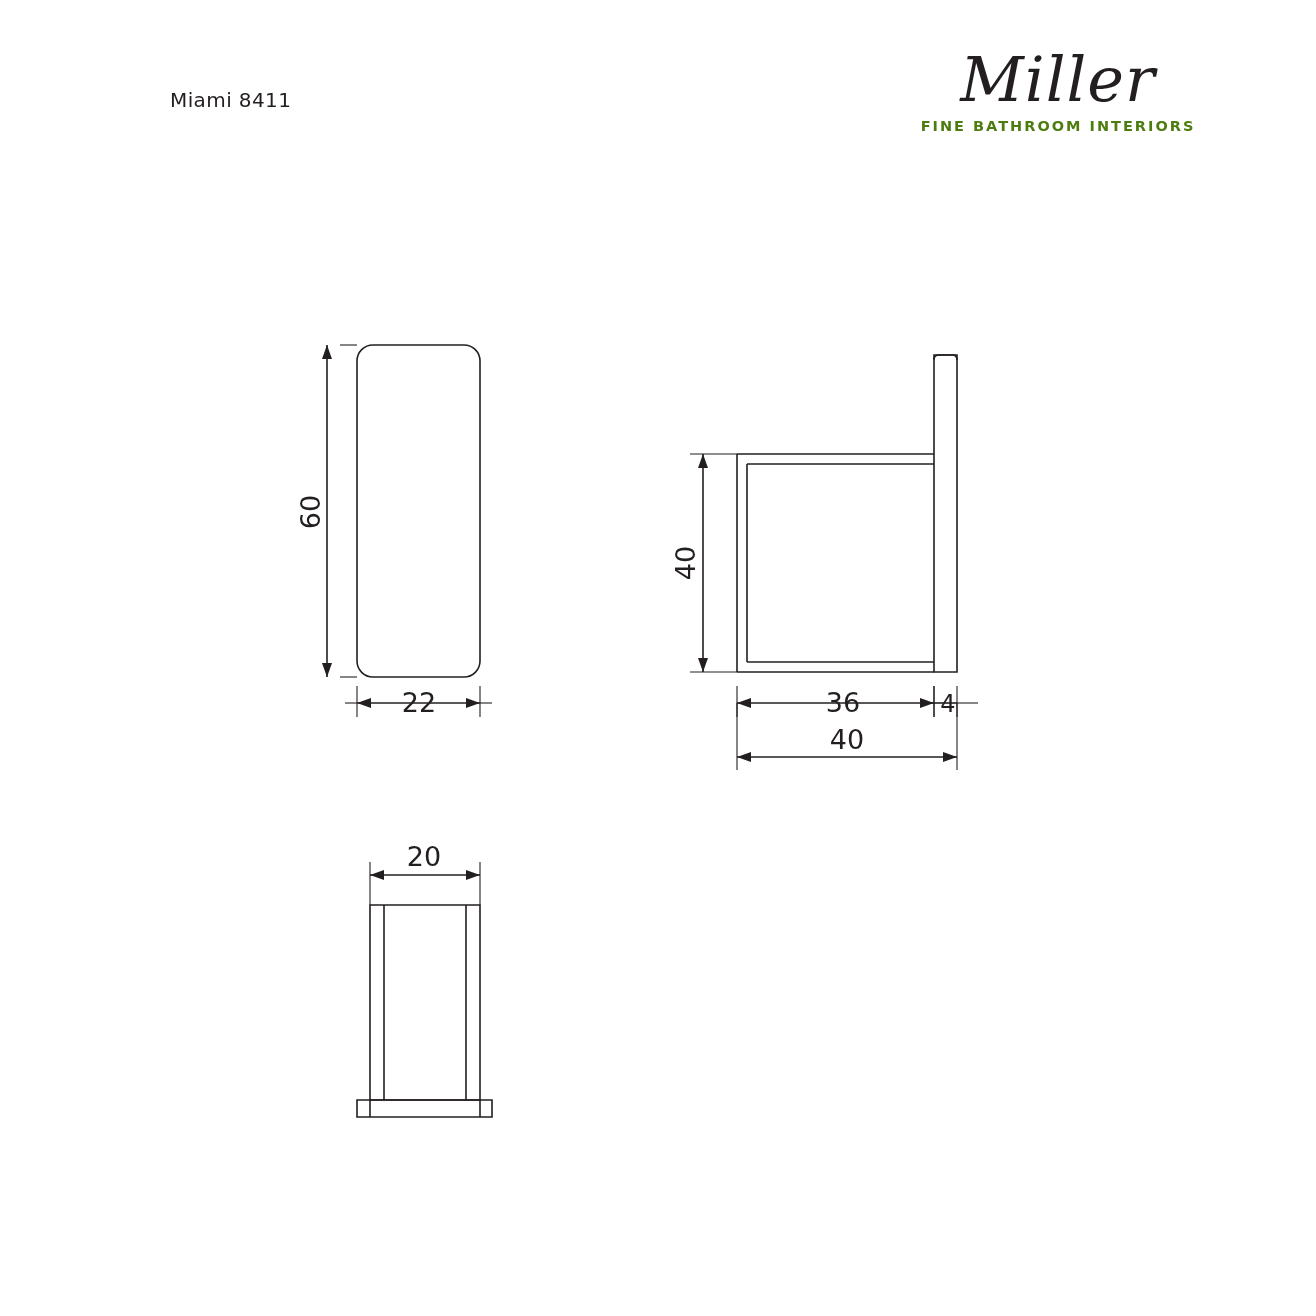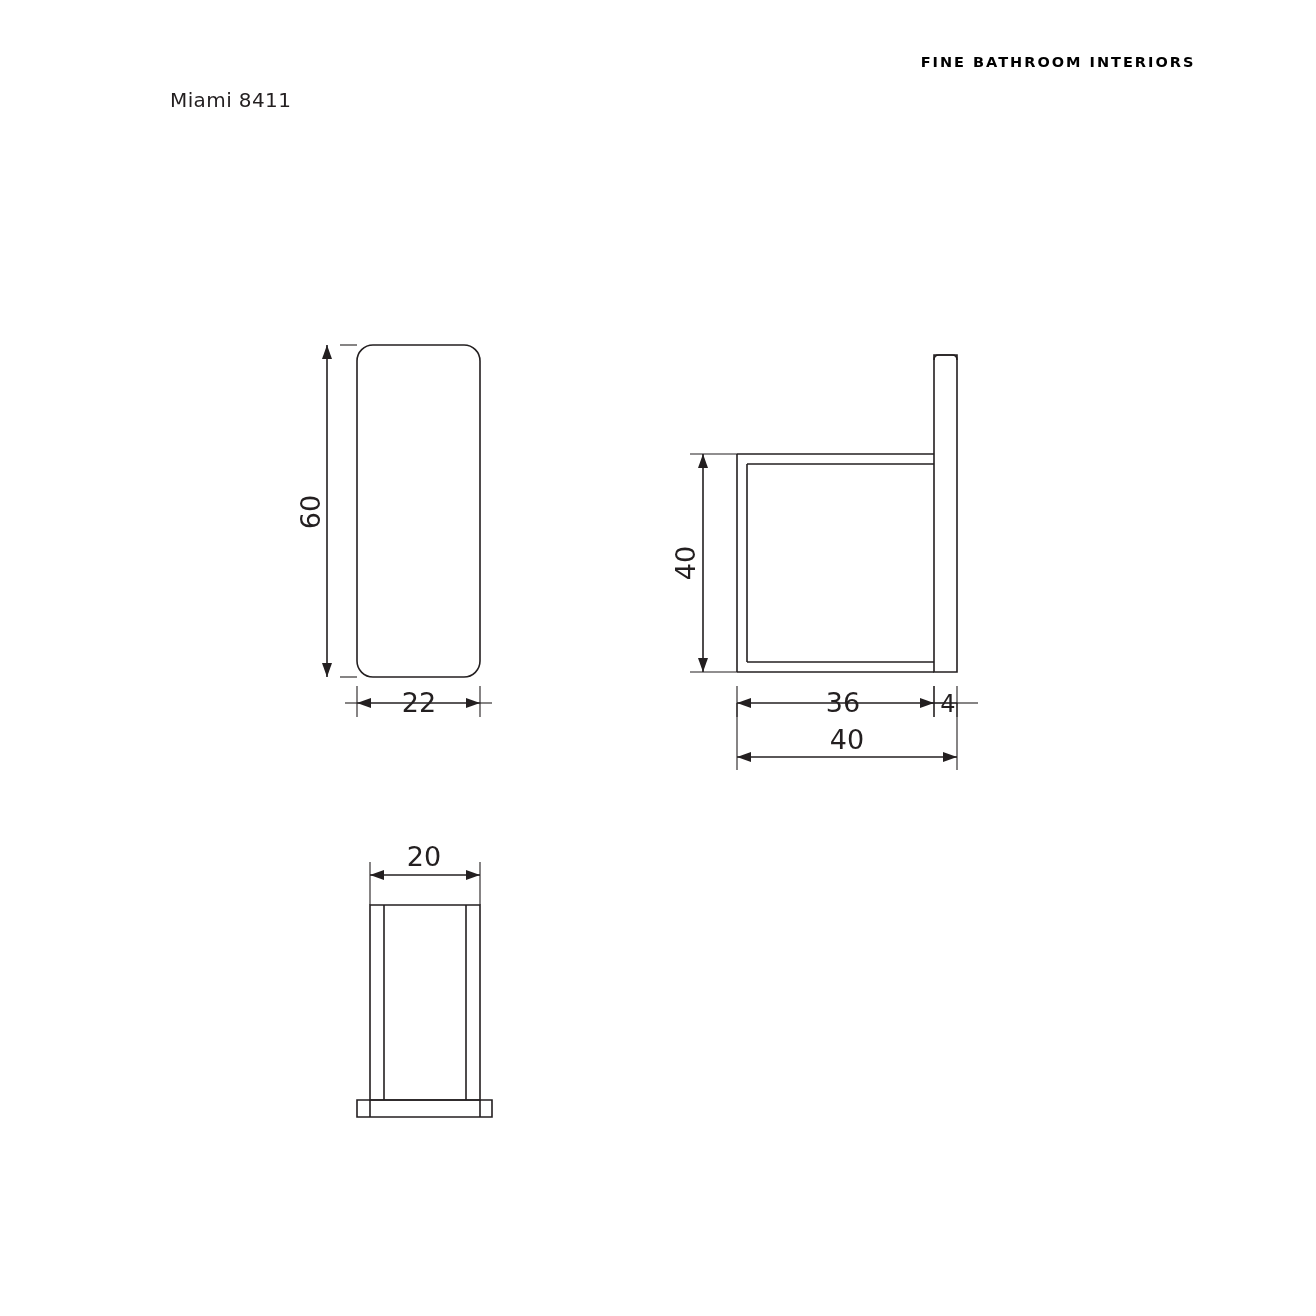--- a/index.html
+++ b/index.html
@@ -45,21 +45,21 @@
     letter-spacing: 1px;
     color: #231f20;
     font-weight: 400;
   }
   .brand-tag {
     margin-top: 6px;
     font-family: "DejaVu Sans", "Liberation Sans", sans-serif;
     font-size: 14.5px;
     letter-spacing: 2.0px;
     font-weight: 700;
-    color: #000000;
+    color: #4d7c0f;
     white-space: nowrap;
   }
   svg.drawing {
     position: absolute;
     left: 0;
     top: 0;
     width: 1316px;
     height: 1316px;
   }
   .dim-text {
@@ -74,20 +74,21 @@
   }
 </style>
 </head>
 <body>
 
 <div id="sheet">
 
   <div class="product-code">Miami 8411</div>
 
   <div class="brand">
+    <div class="brand-word">Miller</div>
     <div class="brand-tag">FINE BATHROOM INTERIORS</div>
   </div>
 
   <svg class="drawing" viewBox="0 0 1316 1316">
     <defs>
       <marker id="arrowStart" markerWidth="14" markerHeight="10" refX="0" refY="5" orient="auto" markerUnits="userSpaceOnUse">
         <path d="M 14 0 L 0 5 L 14 10 z" fill="#231f20"></path>
       </marker>
       <marker id="arrowEnd" markerWidth="14" markerHeight="10" refX="14" refY="5" orient="auto" markerUnits="userSpaceOnUse">
         <path d="M 0 0 L 14 5 L 0 10 z" fill="#231f20"></path>

